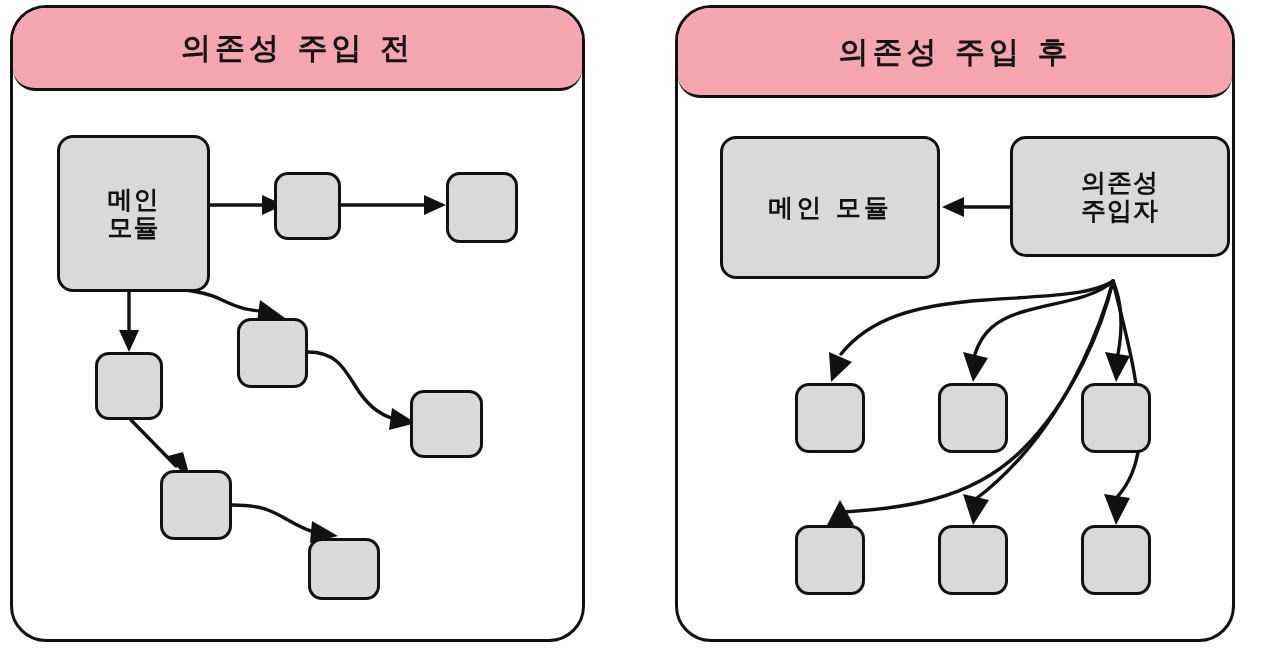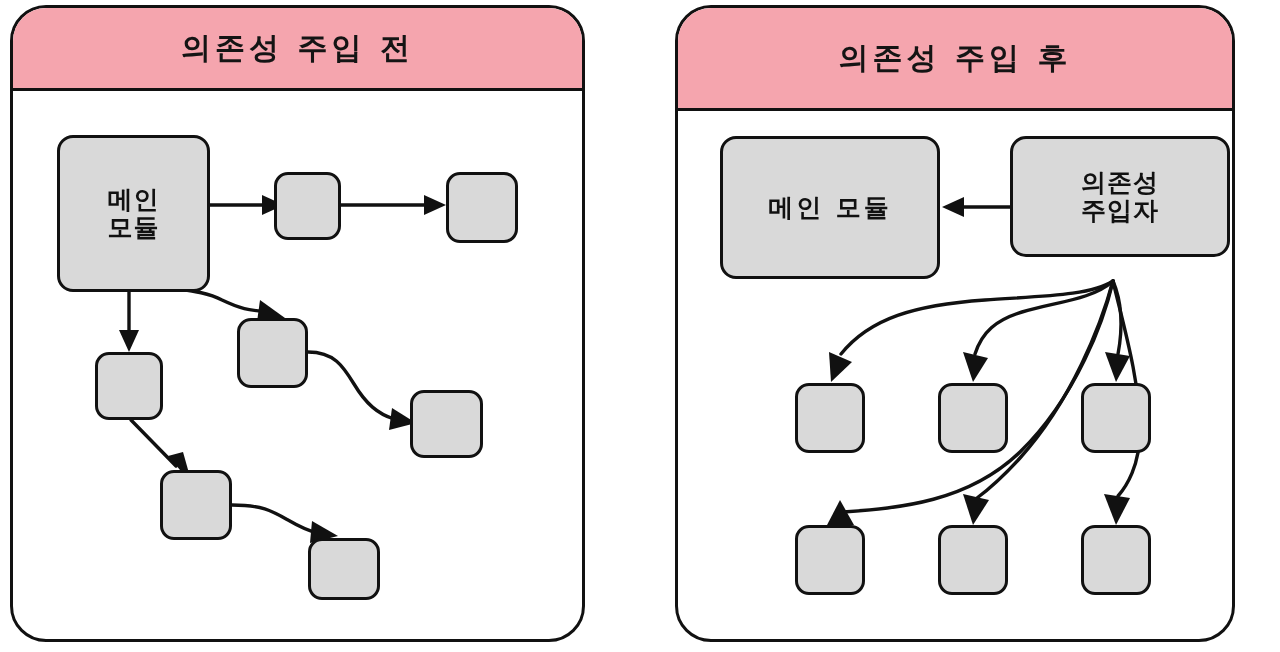--- a/index.html
+++ b/index.html
@@ -32,20 +32,21 @@
     position: absolute;
     left: 0;
     top: 0;
     width: 100%;
     box-sizing: border-box;
     background: #f5a5ae;
     border-bottom: 3px solid #111111;
     display: flex;
     align-items: center;
     justify-content: center;
+    border-radius: 22px;
   }
   .panel-title {
     color: #141414;
     font-weight: 700;
     font-size: 30px;
     letter-spacing: 4px;
     line-height: 1;
     white-space: nowrap;
     font-family: "DejaVu Sans", "Liberation Sans", sans-serif;
   }
@@ -101,21 +102,21 @@
 
 <div id="root">
 
   <div class="panel" style="left:10px; top:5px; width:575px; height:637px;">
     <div class="panel-header" style="height:83px;">
       <span class="panel-title">의존성 주입 전</span>
     </div>
   </div>
 
   <div class="panel" style="left:675px; top:5px; width:560px; height:637px;">
-    <div class="panel-header" style="height:103px;text-align:right;">
+    <div class="panel-header" style="height:90px;text-align:right;">
       <span class="panel-title">의존성 주입 후</span>
     </div>
   </div>
 
   <svg class="edges" viewBox="0 0 1280 652" xmlns="http://www.w3.org/2000/svg">
     <defs></defs>
 
     <g>
       <path class="edge-path" d="M 210 205 L 262 205"></path>
       <polygon class="arrow-head" points="262,195 284,205 262,215"></polygon>

